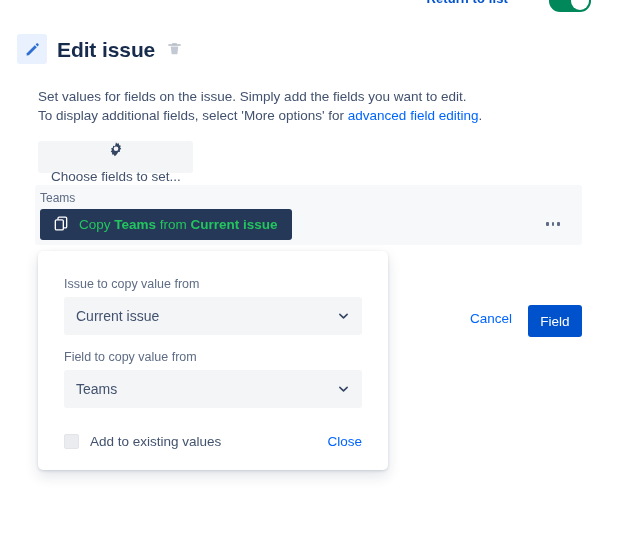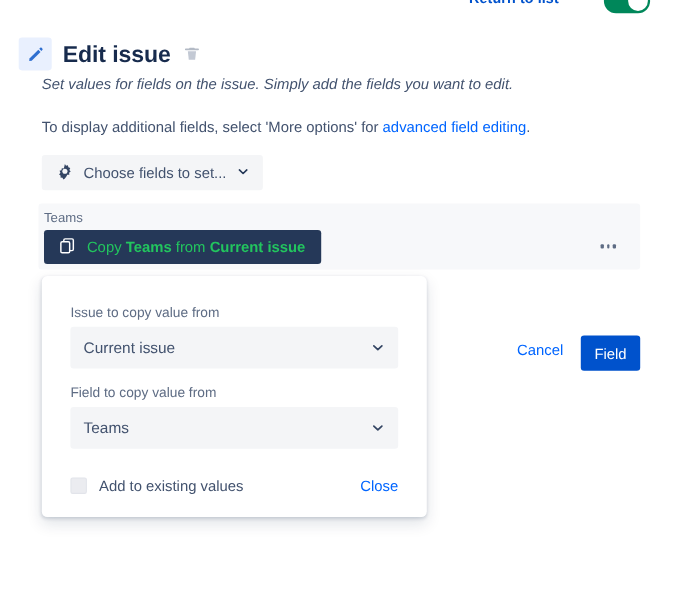--- a/index.html
+++ b/index.html
@@ -88,21 +88,21 @@
 
   
   .desc {
     position: absolute;
     left: 38px;
     font-size: 13.5px;
     color: #42526e;
     line-height: 1.4;
     white-space: nowrap;
   }
-  .desc-1 { top: 68px; font-style: italic; }
+  .desc-1 { top: 88px; }
   .desc-2 { top: 107px; }
   .desc a {
     color: #0065ff;
     text-decoration: none;
   }
 
   
   .choose-btn {
     position: absolute;
     left: 38px;
@@ -110,20 +110,21 @@
     height: 32px;
     display: flex;
     align-items: center;
     gap: 9px;
     padding: 0 12px 0 13px;
     background: #f4f5f7;
     border: none;
     border-radius: 3px;
     cursor: pointer;
     font-family: inherit;
+    flex-direction: column;
   }
   .choose-btn .label {
     font-size: 13.5px;
     color: #42526e;
   }
 
   
   .field-section {
     position: absolute;
     left: 35px;

